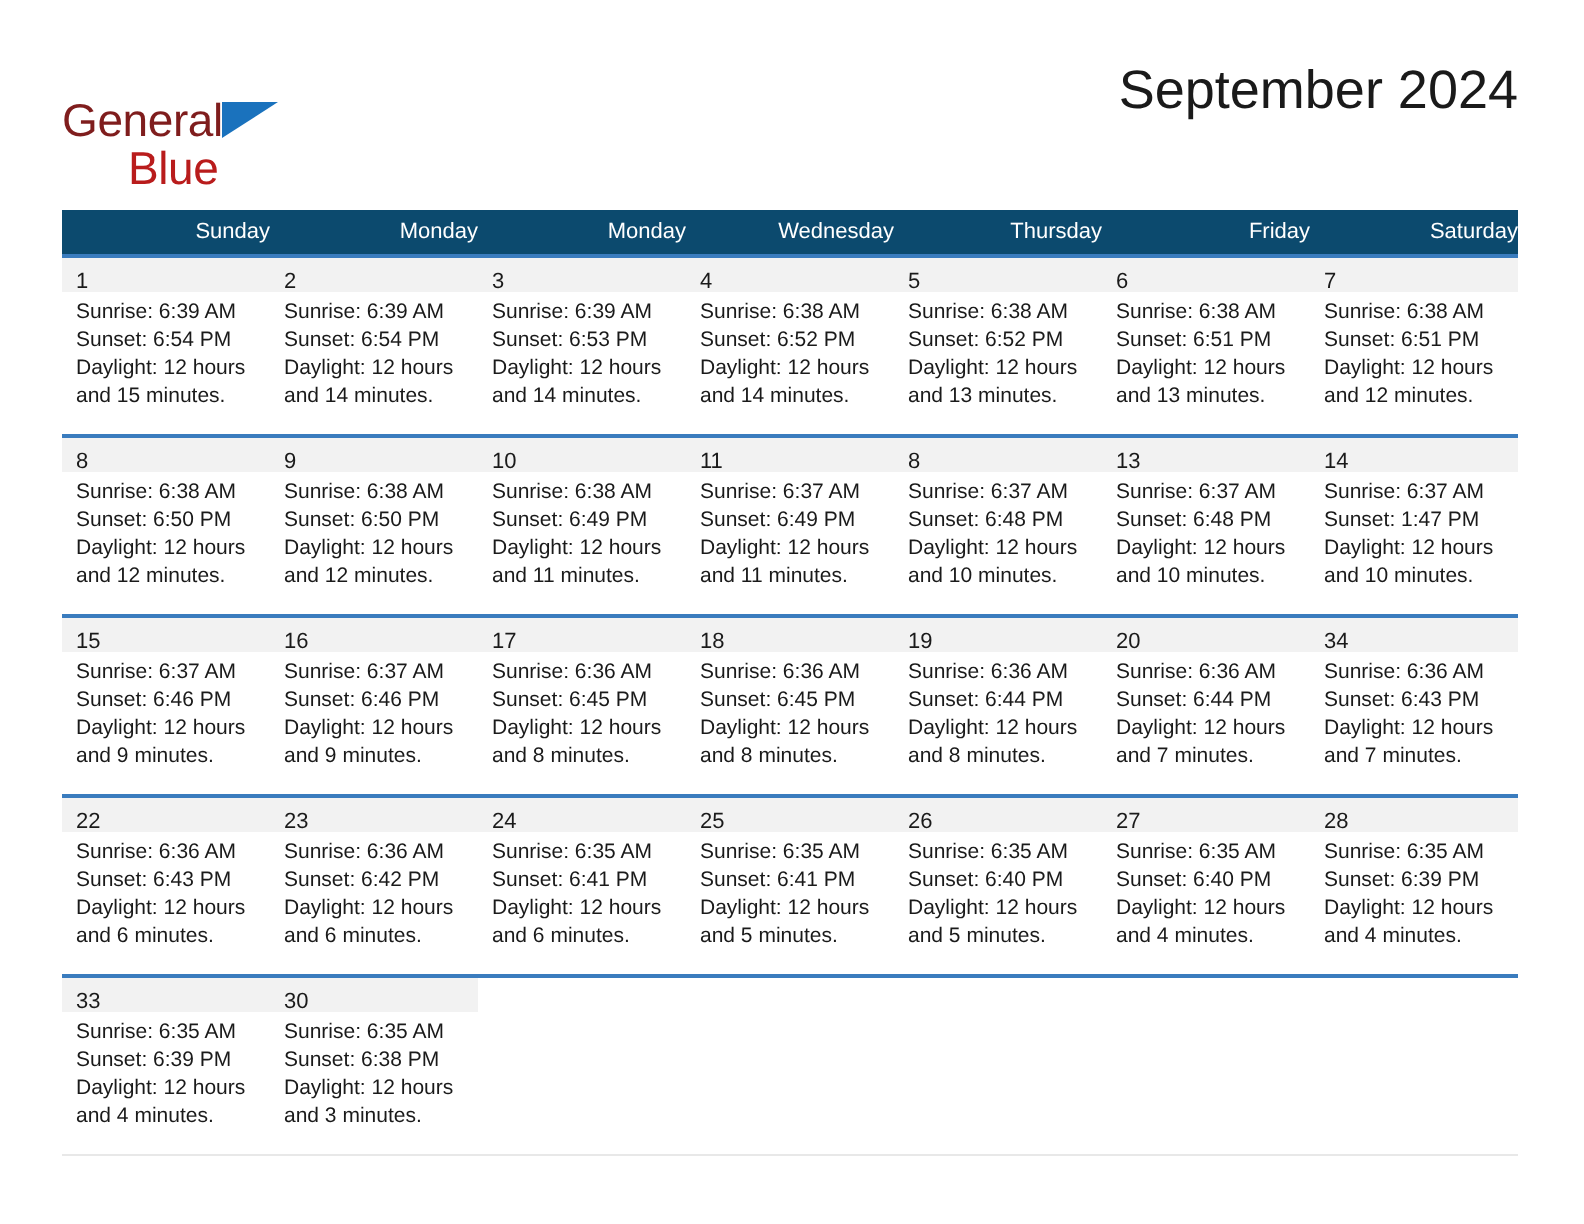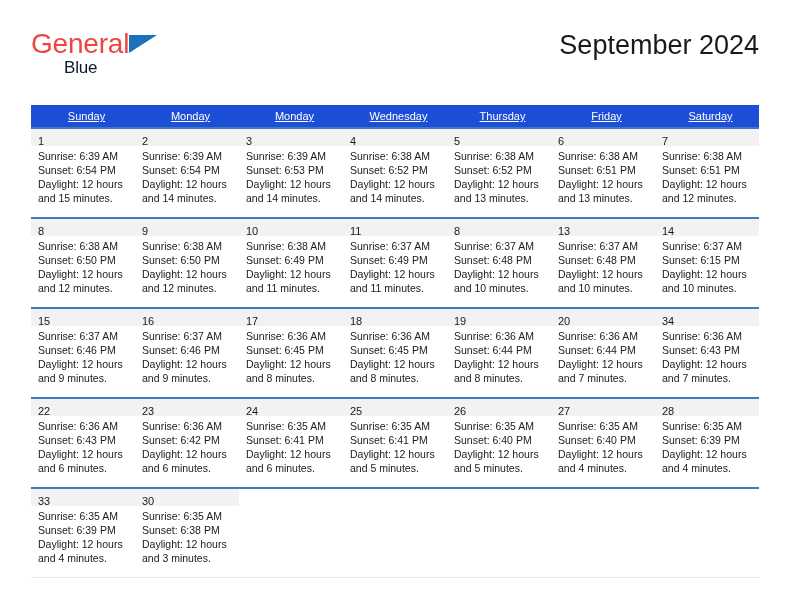--- a/index.html
+++ b/index.html
@@ -32,45 +32,46 @@
   }
   .brand {
     position: absolute;
     left: 0;
     top: 4px;
     width: 220px;
     height: 58px;
   }
   .brand-line1 {
     position: relative;
-    font-size: 28px;
+    font-size: 23px;
     line-height: 24px;
-    color: #ef4444;
+    color: #7f1d1d;
     letter-spacing: -0.2px;
     height: 25px;
     white-space: nowrap;
+    margin-top: 16px;
   }
   .brand-general {
     display: inline-block;
     vertical-align: top;
   }
   .brand-triangle {
     display: inline-block;
     vertical-align: top;
     width: 0;
     height: 0;
     margin-left: 0px;
     margin-top: 3px;
     border-left: 28px solid #1a72bd;
     border-bottom: 18px solid transparent;
   }
   .brand-line2 {
-    font-size: 17px;
+    font-size: 23px;
     line-height: 24px;
-    color: #0f172a;
+    color: #b91c1c;
     letter-spacing: -0.2px;
     padding-left: 33px;
     margin-top: -1px;
   }
   .title-block {
     position: absolute;
     right: 0;
     top: 0;
   }
   .cal-title {
@@ -94,30 +95,29 @@
     position: absolute;
     left: 31px;
     top: 105px;
     width: 728px;
     border-collapse: collapse;
     table-layout: fixed;
   }
   .calendar col { width: 104px; }
 
   .dow-row th {
-    background: #1d4ed8;
+    background: #0c4a6e;
     color: #ffffff;
     font-size: 11px;
     font-weight: normal;
-    text-align: center;
+    text-align: right;
     padding: 5px 0 5px 7px;
     height: 11px;
     line-height: 12px;
     border: none;
-    text-decoration: underline;
   }
 
   .week-row td {
     vertical-align: top;
     padding: 0;
     border: none;
     border-top: 2px solid #3a7cbe;
     height: 88px;
   }
   .week-row.last-week td {
@@ -338,21 +338,21 @@
                 <div class="cell-line">Daylight: 12 hours</div>
                 <div class="cell-line">and 10 minutes.</div>
               </div>
             </div>
           </td>
           <td>
             <div class="cell filled">
               <div class="daynum-band"><span class="daynum">14</span></div>
               <div class="cell-body">
                 <div class="cell-line">Sunrise: 6:37 AM</div>
-                <div class="cell-line">Sunset: 6:15 PM</div>
+                <div class="cell-line">Sunset: 1:47 PM</div>
                 <div class="cell-line">Daylight: 12 hours</div>
                 <div class="cell-line">and 10 minutes.</div>
               </div>
             </div>
           </td>
         </tr>
         <tr class="week-row">
           <td>
             <div class="cell filled">
               <div class="daynum-band"><span class="daynum">15</span></div>

